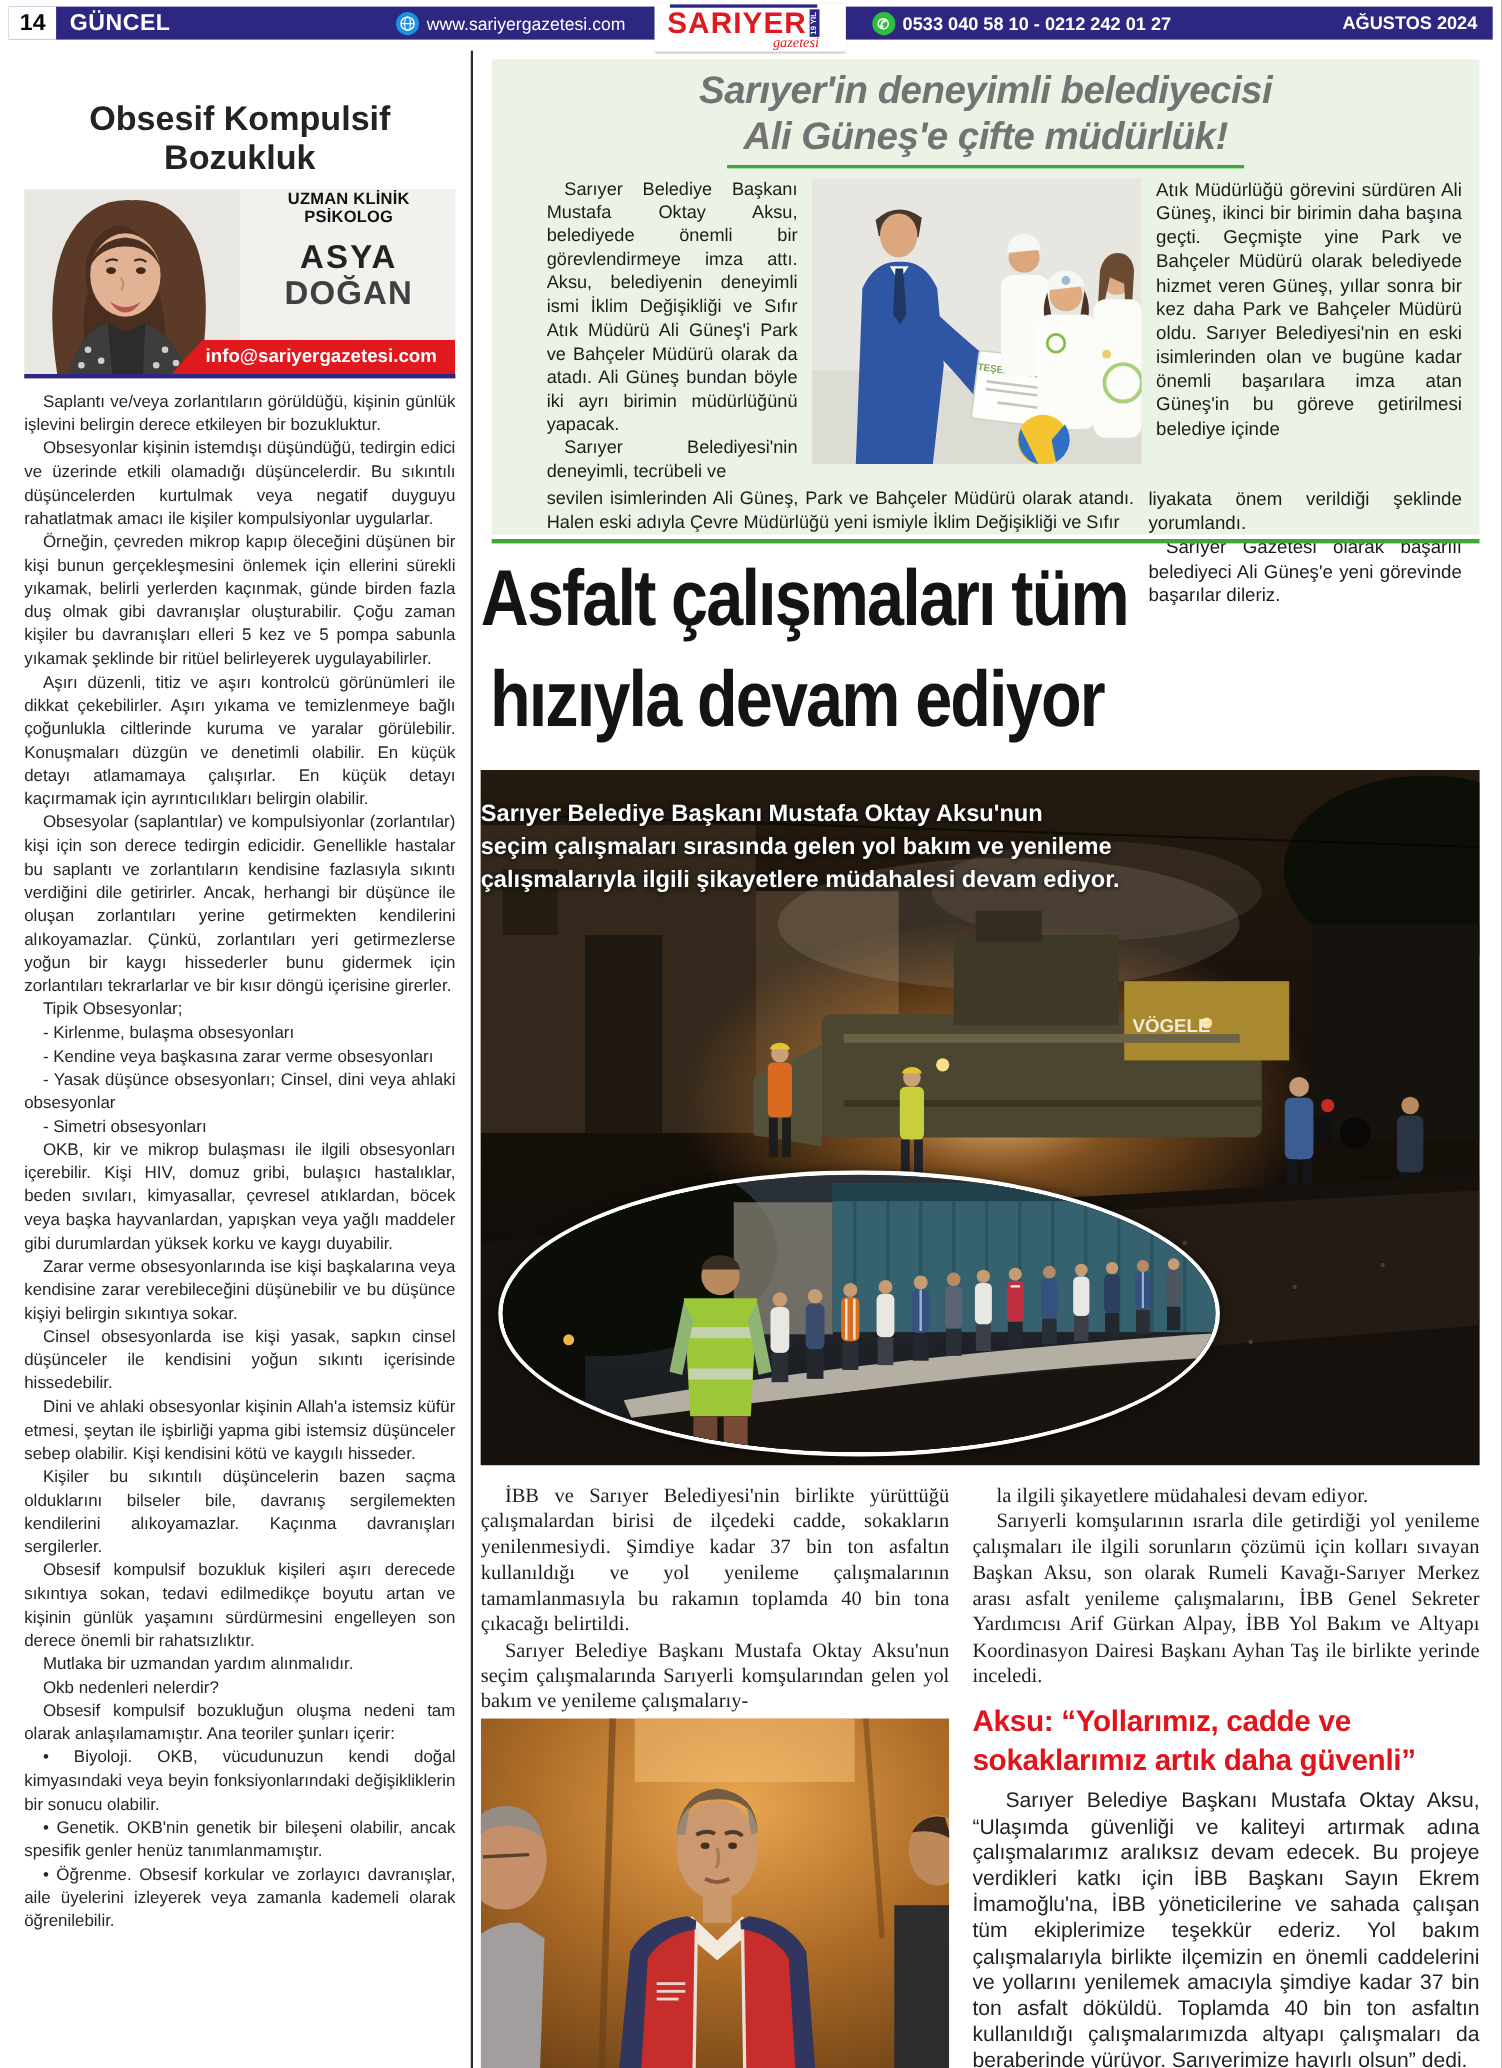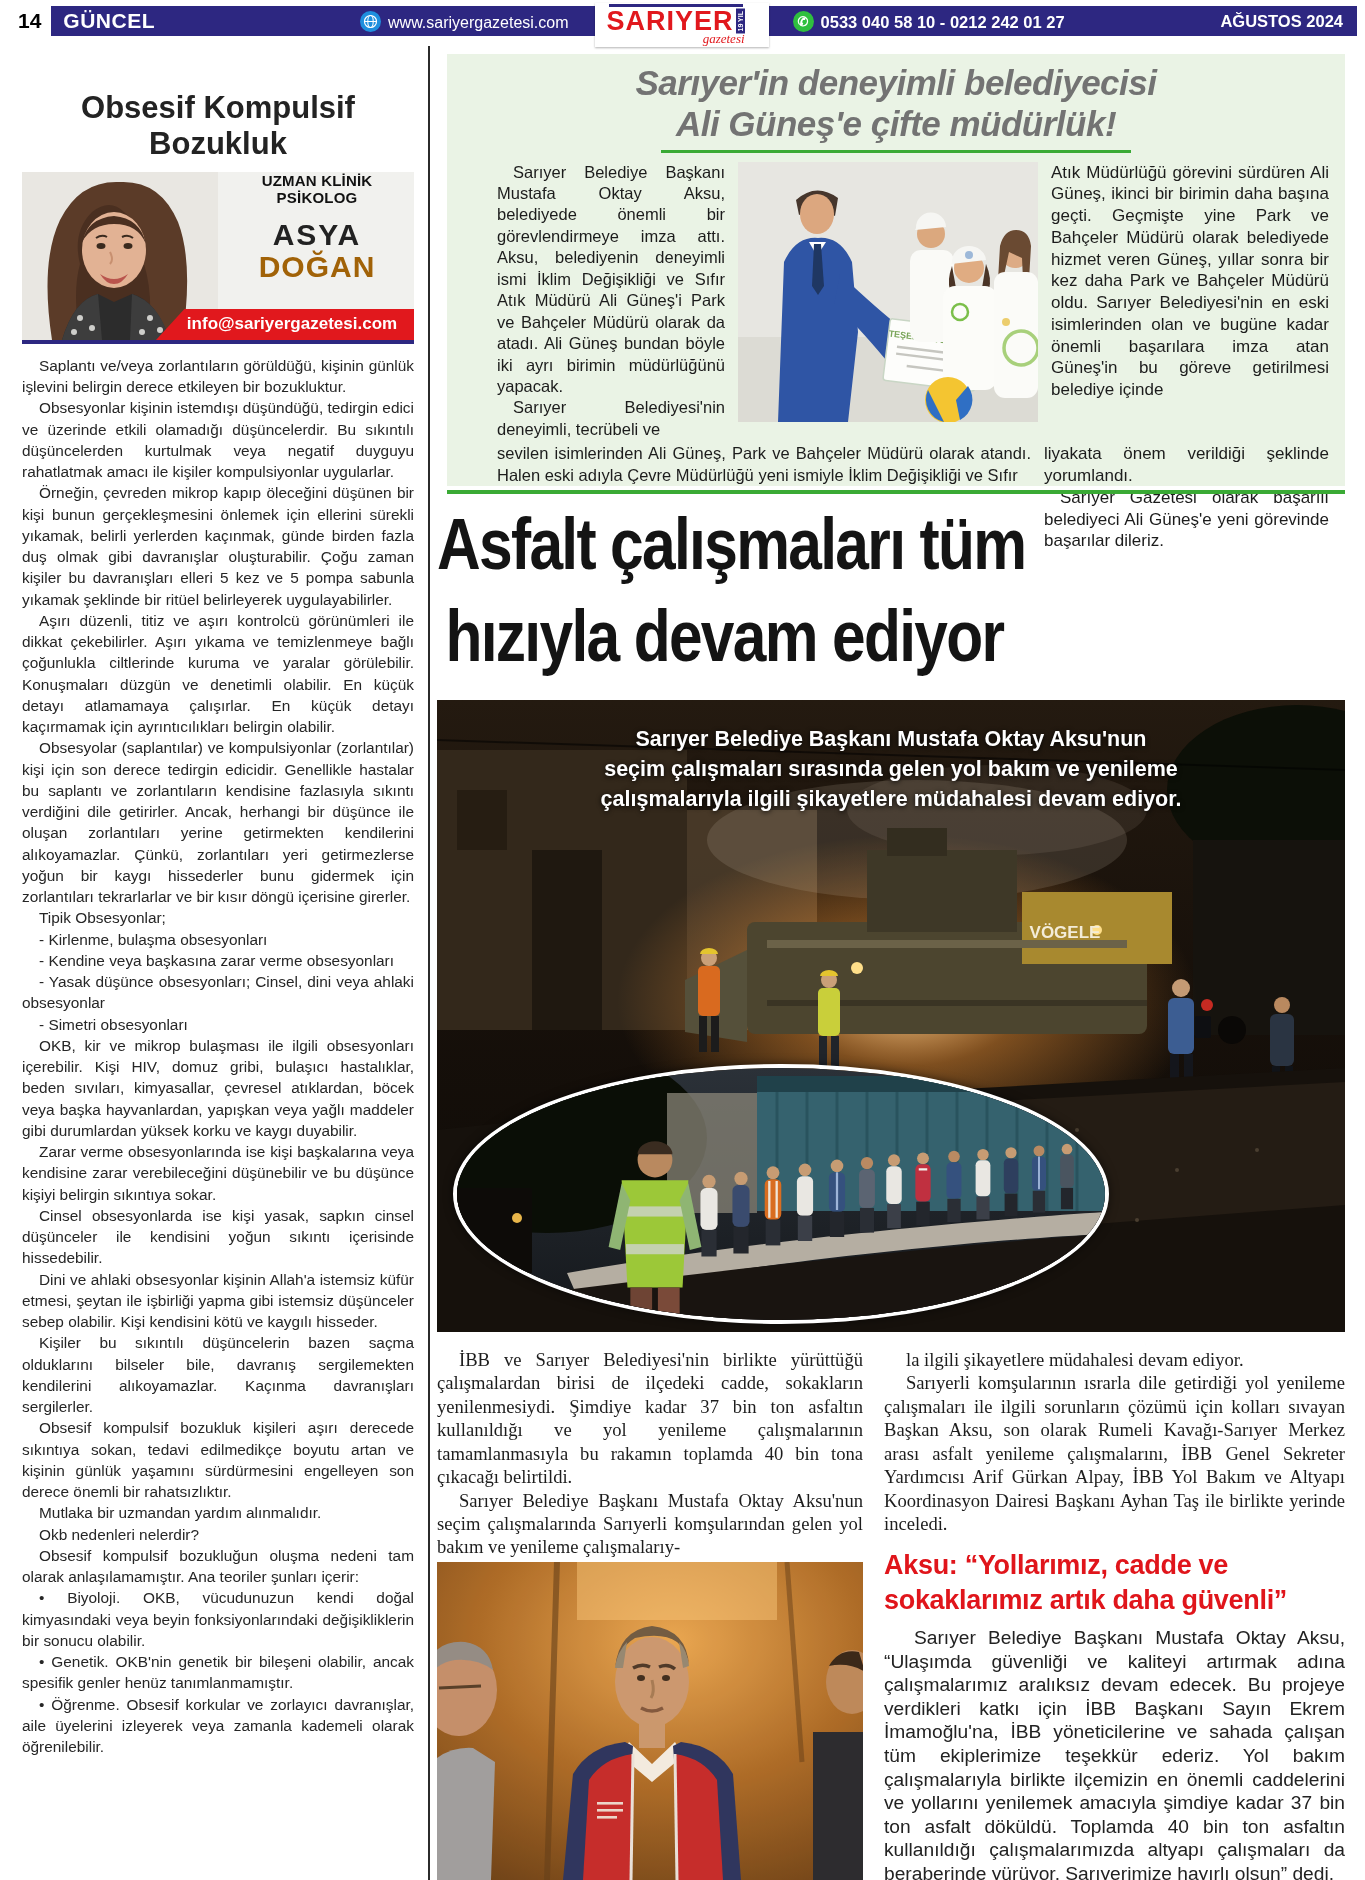--- a/index.html
+++ b/index.html
@@ -30,21 +30,21 @@
             text-align:right;line-height:.8;margin-top:-1px;}
 
   
   .okb{position:absolute;left:22px;top:46px;width:392px;}
   .okb-title{text-align:center;font-size:31px;font-weight:800;color:#232323;line-height:1.16;margin-top:44px;}
   .author-card{position:relative;margin-top:10px;height:168px;background:#f1f1ee;overflow:hidden;}
   .author-photo{position:absolute;left:0;top:0;width:196px;height:168px;}
   .author-right{position:absolute;left:198px;right:0;top:0;text-align:center;}
   .author-title{font-size:15px;font-weight:bold;color:#111;letter-spacing:.2px;}
   .author-first{font-size:30px;font-weight:600;letter-spacing:2px;color:#222;margin-top:14px;line-height:1;}
-  .author-last{font-size:30px;font-weight:900;letter-spacing:1px;color:#a16207;line-height:1.1;}
+  .author-last{font-size:30px;font-weight:900;letter-spacing:1px;color:#404040;line-height:1.1;}
   .email-bar{position:absolute;right:0;bottom:0;width:258px;height:31px;background:#e1181d;
              clip-path:polygon(11% 0,100% 0,100% 100%,0 100%);
              display:flex;align-items:center;justify-content:center;}
   .email-bar span{color:#fff;font-weight:bold;font-size:17px;margin-left:14px;}
   .blue-rule{height:4px;background:#2d2781;}
   .okb-body{margin-top:11px;font-size:15.4px;line-height:1.38;text-align:justify;color:#262626;}
   .okb-body p{margin:0;text-indent:17px;}
 
   
   .vdiv{position:absolute;left:428px;top:46px;width:2px;height:1834px;background:#2b2b2b;}
@@ -67,21 +67,21 @@
 
   
   .asfalt-head{position:absolute;left:437px;top:498px;width:720px;}
   .asfalt-line{font-size:72px;font-weight:900;color:#141414;line-height:92px;letter-spacing:-2px;
                transform:scaleX(.84);transform-origin:0 50%;white-space:nowrap;}
   .asfalt-line.l2{padding-left:10px;}
 
   
   .bigphoto{position:absolute;left:437px;top:700px;width:908px;height:632px;overflow:hidden;background:#0d0a07;}
   .bigphoto svg.scene{position:absolute;left:0;top:0;width:100%;height:100%;}
-  .photo-caption{position:absolute;left:0;right:0;top:24px;text-align:center;color:#fff;
+  .photo-caption{position:absolute;left:0;right:0;top:24px;color:#fff;
                  font-weight:700;font-size:21.5px;line-height:1.4;text-shadow:0 1px 5px rgba(0,0,0,.95);}
   .oval{position:absolute;left:16px;bottom:8px;width:648px;height:252px;border:4px solid #fff;
         border-radius:50%;overflow:hidden;box-shadow:0 0 10px rgba(0,0,0,.55);}
   .oval svg{position:absolute;left:0;top:0;width:100%;height:100%;}
 
   
   .serif{font-family:"Liberation Serif",serif;}
   .bot-left{position:absolute;left:437px;top:1348px;width:426px;font-size:18.6px;line-height:1.26;
             text-align:justify;color:#1d1d1d;}
   .bot-left p,.bot-right-serif p{margin:0;text-indent:22px;}

